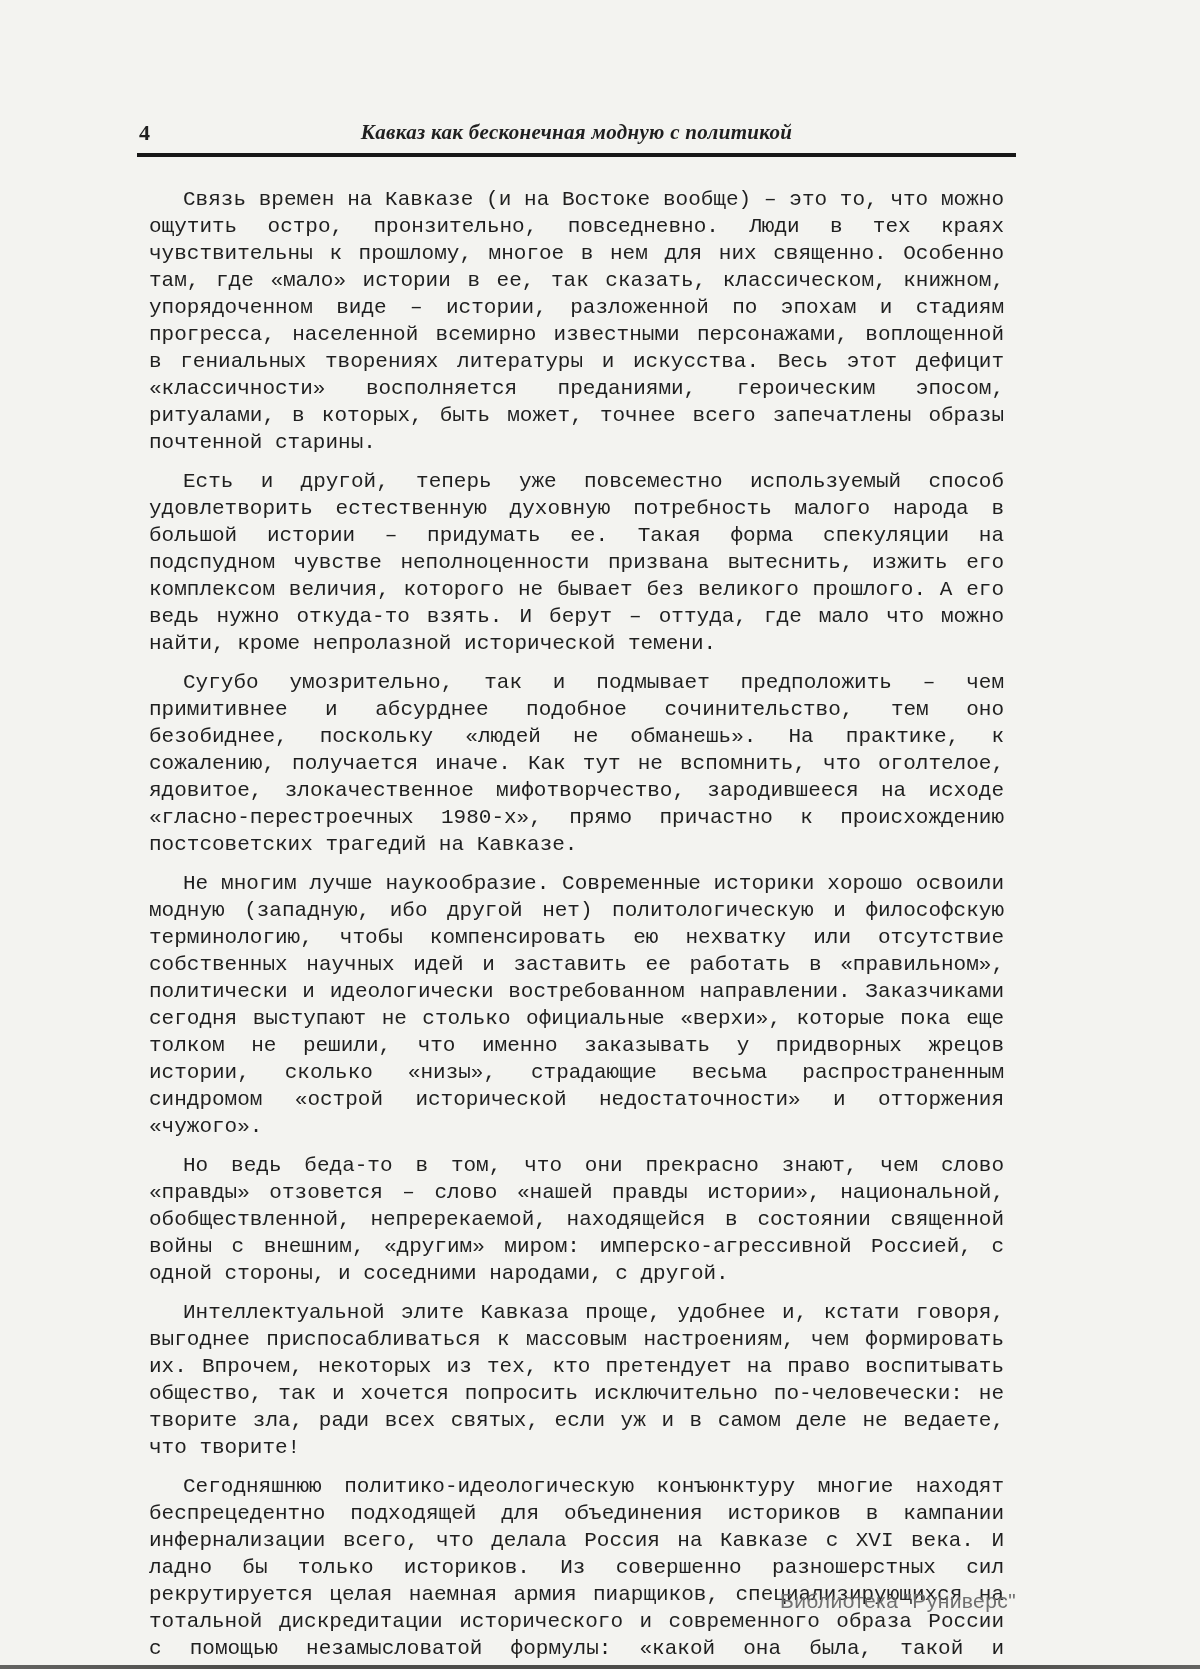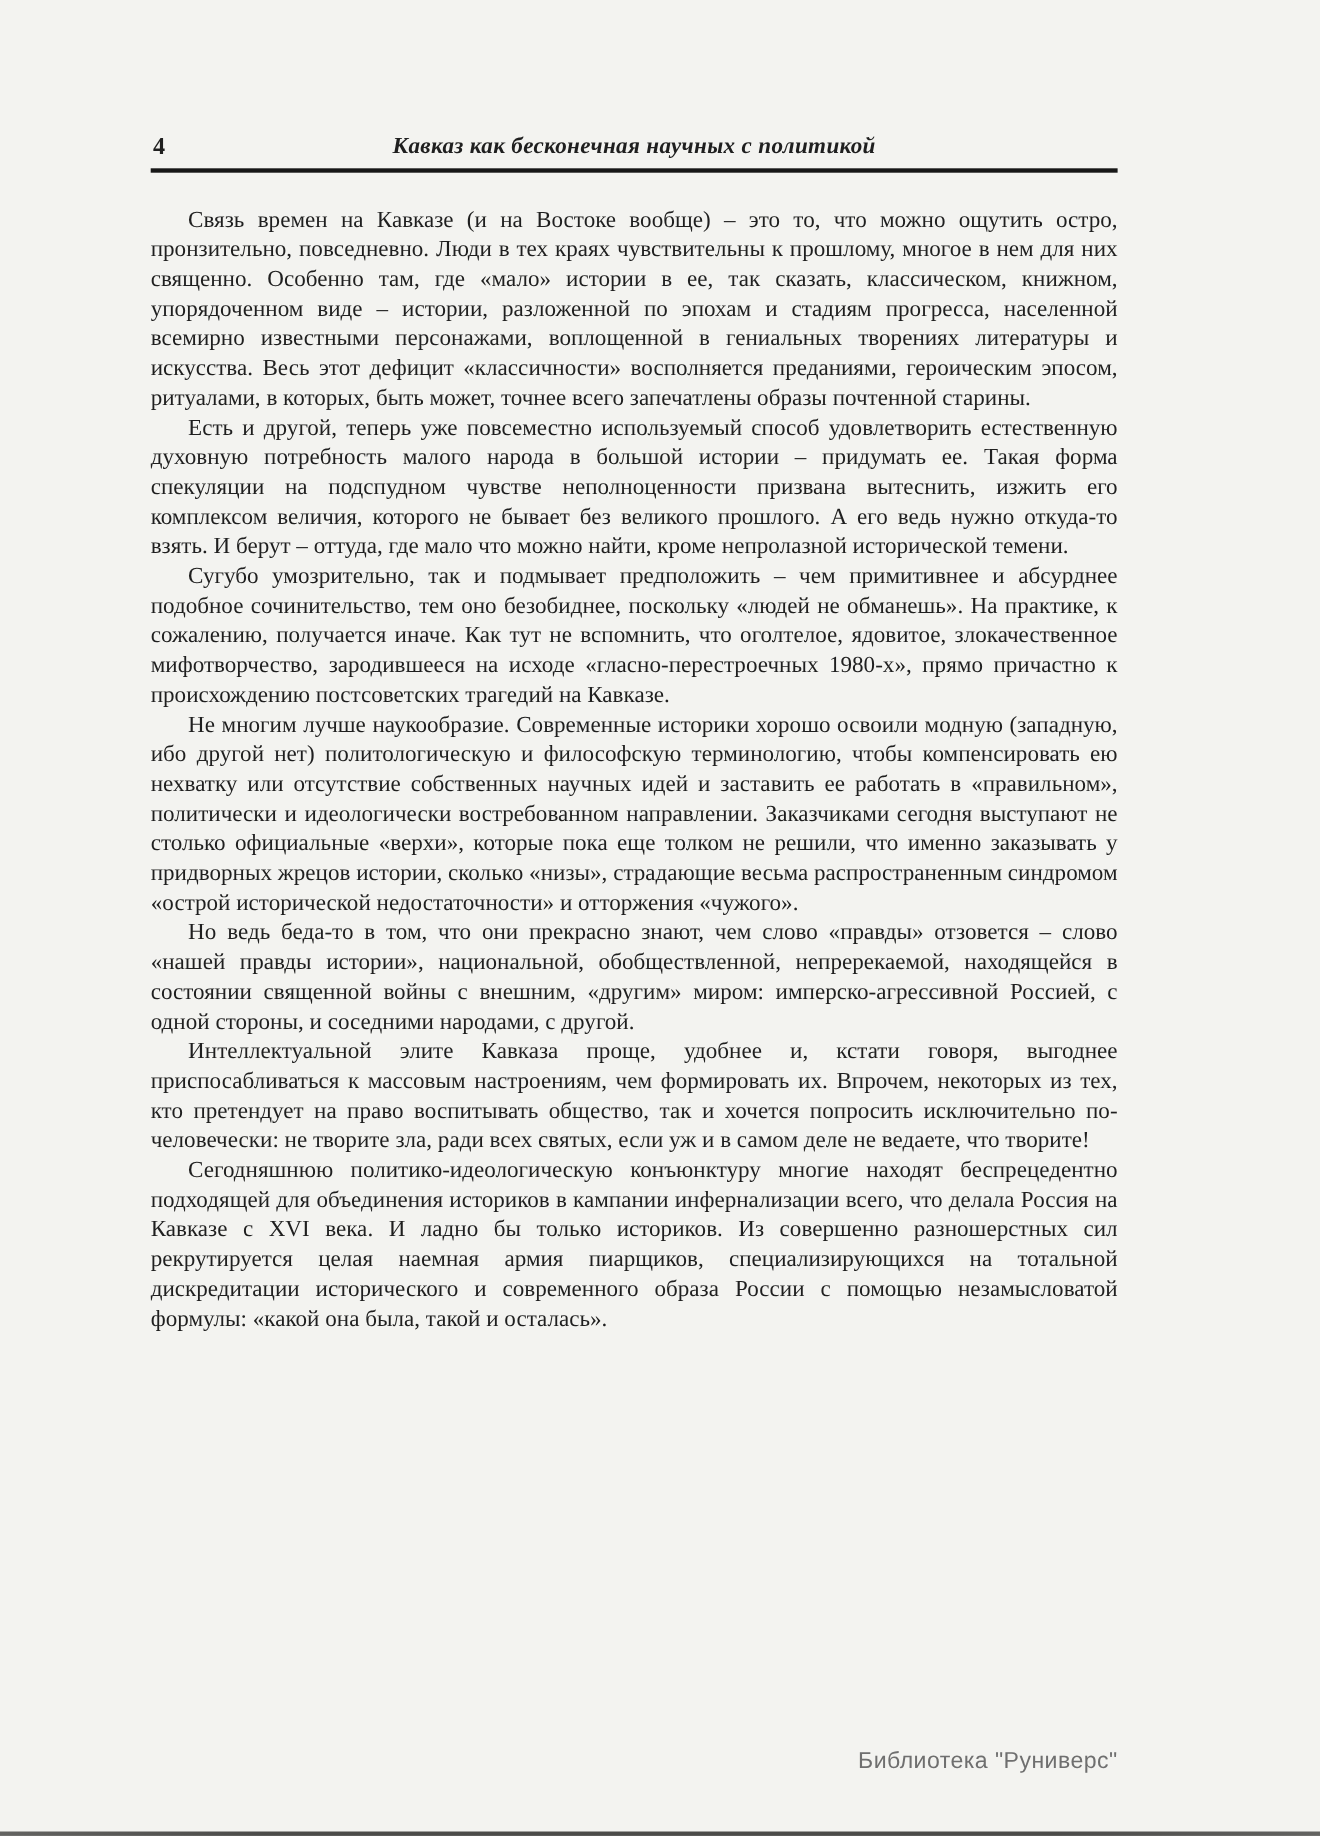--- a/index.html
+++ b/index.html
@@ -49,22 +49,23 @@
     height: 4px;
     background: #171717;
   }
   .page-body {
     margin-top: 29px;
     font-size: 21px;
     line-height: 27px;
     text-align: justify;
   }
   .page-body p.para {
-    margin: 0;
+    margin: 12px;
     text-indent: 34px;
+    font-family: Liberation Mono, monospace;
   }
   .watermark {
     position: absolute;
     right: 184px;
     bottom: 56px;
     font-family: "Liberation Sans", sans-serif;
     font-size: 21px;
     color: #6f6f6f;
     letter-spacing: 0.4px;
   }
@@ -78,21 +79,21 @@
     opacity: 0.85;
   }
 </style>
 </head>
 <body>
 
 <div class="page">
   <div class="content">
     <header class="page-header">
       <span class="page-number">4</span>
-      <span class="running-title">Кавказ как бесконечная научных с политикой</span>
+      <span class="running-title">Кавказ как бесконечная модную с политикой</span>
     </header>
     <div class="header-rule"></div>
     <main class="page-body">
         <p class="para">Связь времен на Кавказе (и на Востоке вообще) – это то, что можно ощутить остро, пронзительно, повседневно. Люди в тех краях чувствительны к прошлому, многое в нем для них священно. Особенно там, где «мало» истории в ее, так сказать, классическом, книжном, упорядоченном виде – истории, разложенной по эпохам и стадиям прогресса, населенной всемирно известными персонажами, воплощенной в гениальных творениях литературы и искусства. Весь этот дефицит «классичности» восполняется преданиями, героическим эпосом, ритуалами, в которых, быть может, точнее всего запечатлены образы почтенной старины.</p>
         <p class="para">Есть и другой, теперь уже повсеместно используемый способ удовлетворить естественную духовную потребность малого народа в большой истории – придумать ее. Такая форма спекуляции на подспудном чувстве неполноценности призвана вытеснить, изжить его комплексом величия, которого не бывает без великого прошлого. А его ведь нужно откуда-то взять. И берут – оттуда, где мало что можно найти, кроме непролазной исторической темени.</p>
         <p class="para">Сугубо умозрительно, так и подмывает предположить – чем примитивнее и абсурднее подобное сочинительство, тем оно безобиднее, поскольку «людей не обманешь». На практике, к сожалению, получается иначе. Как тут не вспомнить, что оголтелое, ядовитое, злокачественное мифотворчество, зародившееся на исходе «гласно-перестроечных 1980-х», прямо причастно к происхождению постсоветских трагедий на Кавказе.</p>
         <p class="para">Не многим лучше наукообразие. Современные историки хорошо освоили модную (западную, ибо другой нет) политологическую и философскую терминологию, чтобы компенсировать ею нехватку или отсутствие собственных научных идей и заставить ее работать в «правильном», политически и идеологически востребованном направлении. Заказчиками сегодня выступают не столько официальные «верхи», которые пока еще толком не решили, что именно заказывать у придворных жрецов истории, сколько «низы», страдающие весьма распространенным синдромом «острой исторической недостаточности» и отторжения «чужого».</p>
         <p class="para">Но ведь беда-то в том, что они прекрасно знают, чем слово «правды» отзовется – слово «нашей правды истории», национальной, обобществленной, непререкаемой, находящейся в состоянии священной войны с внешним, «другим» миром: имперско-агрессивной Россией, с одной стороны, и соседними народами, с другой.</p>
         <p class="para">Интеллектуальной элите Кавказа проще, удобнее и, кстати говоря, выгоднее приспосабливаться к массовым настроениям, чем формировать их. Впрочем, некоторых из тех, кто претендует на право воспитывать общество, так и хочется попросить исключительно по-человечески: не творите зла, ради всех святых, если уж и в самом деле не ведаете, что творите!</p>
         <p class="para">Сегодняшнюю политико-идеологическую конъюнктуру многие находят беспрецедентно подходящей для объединения историков в кампании инфернализации всего, что делала Россия на Кавказе с XVI века. И ладно бы только историков. Из совершенно разношерстных сил рекрутируется целая наемная армия пиарщиков, специализирующихся на тотальной дискредитации исторического и современного образа России с помощью незамысловатой формулы: «какой она была, такой и осталась».</p>

